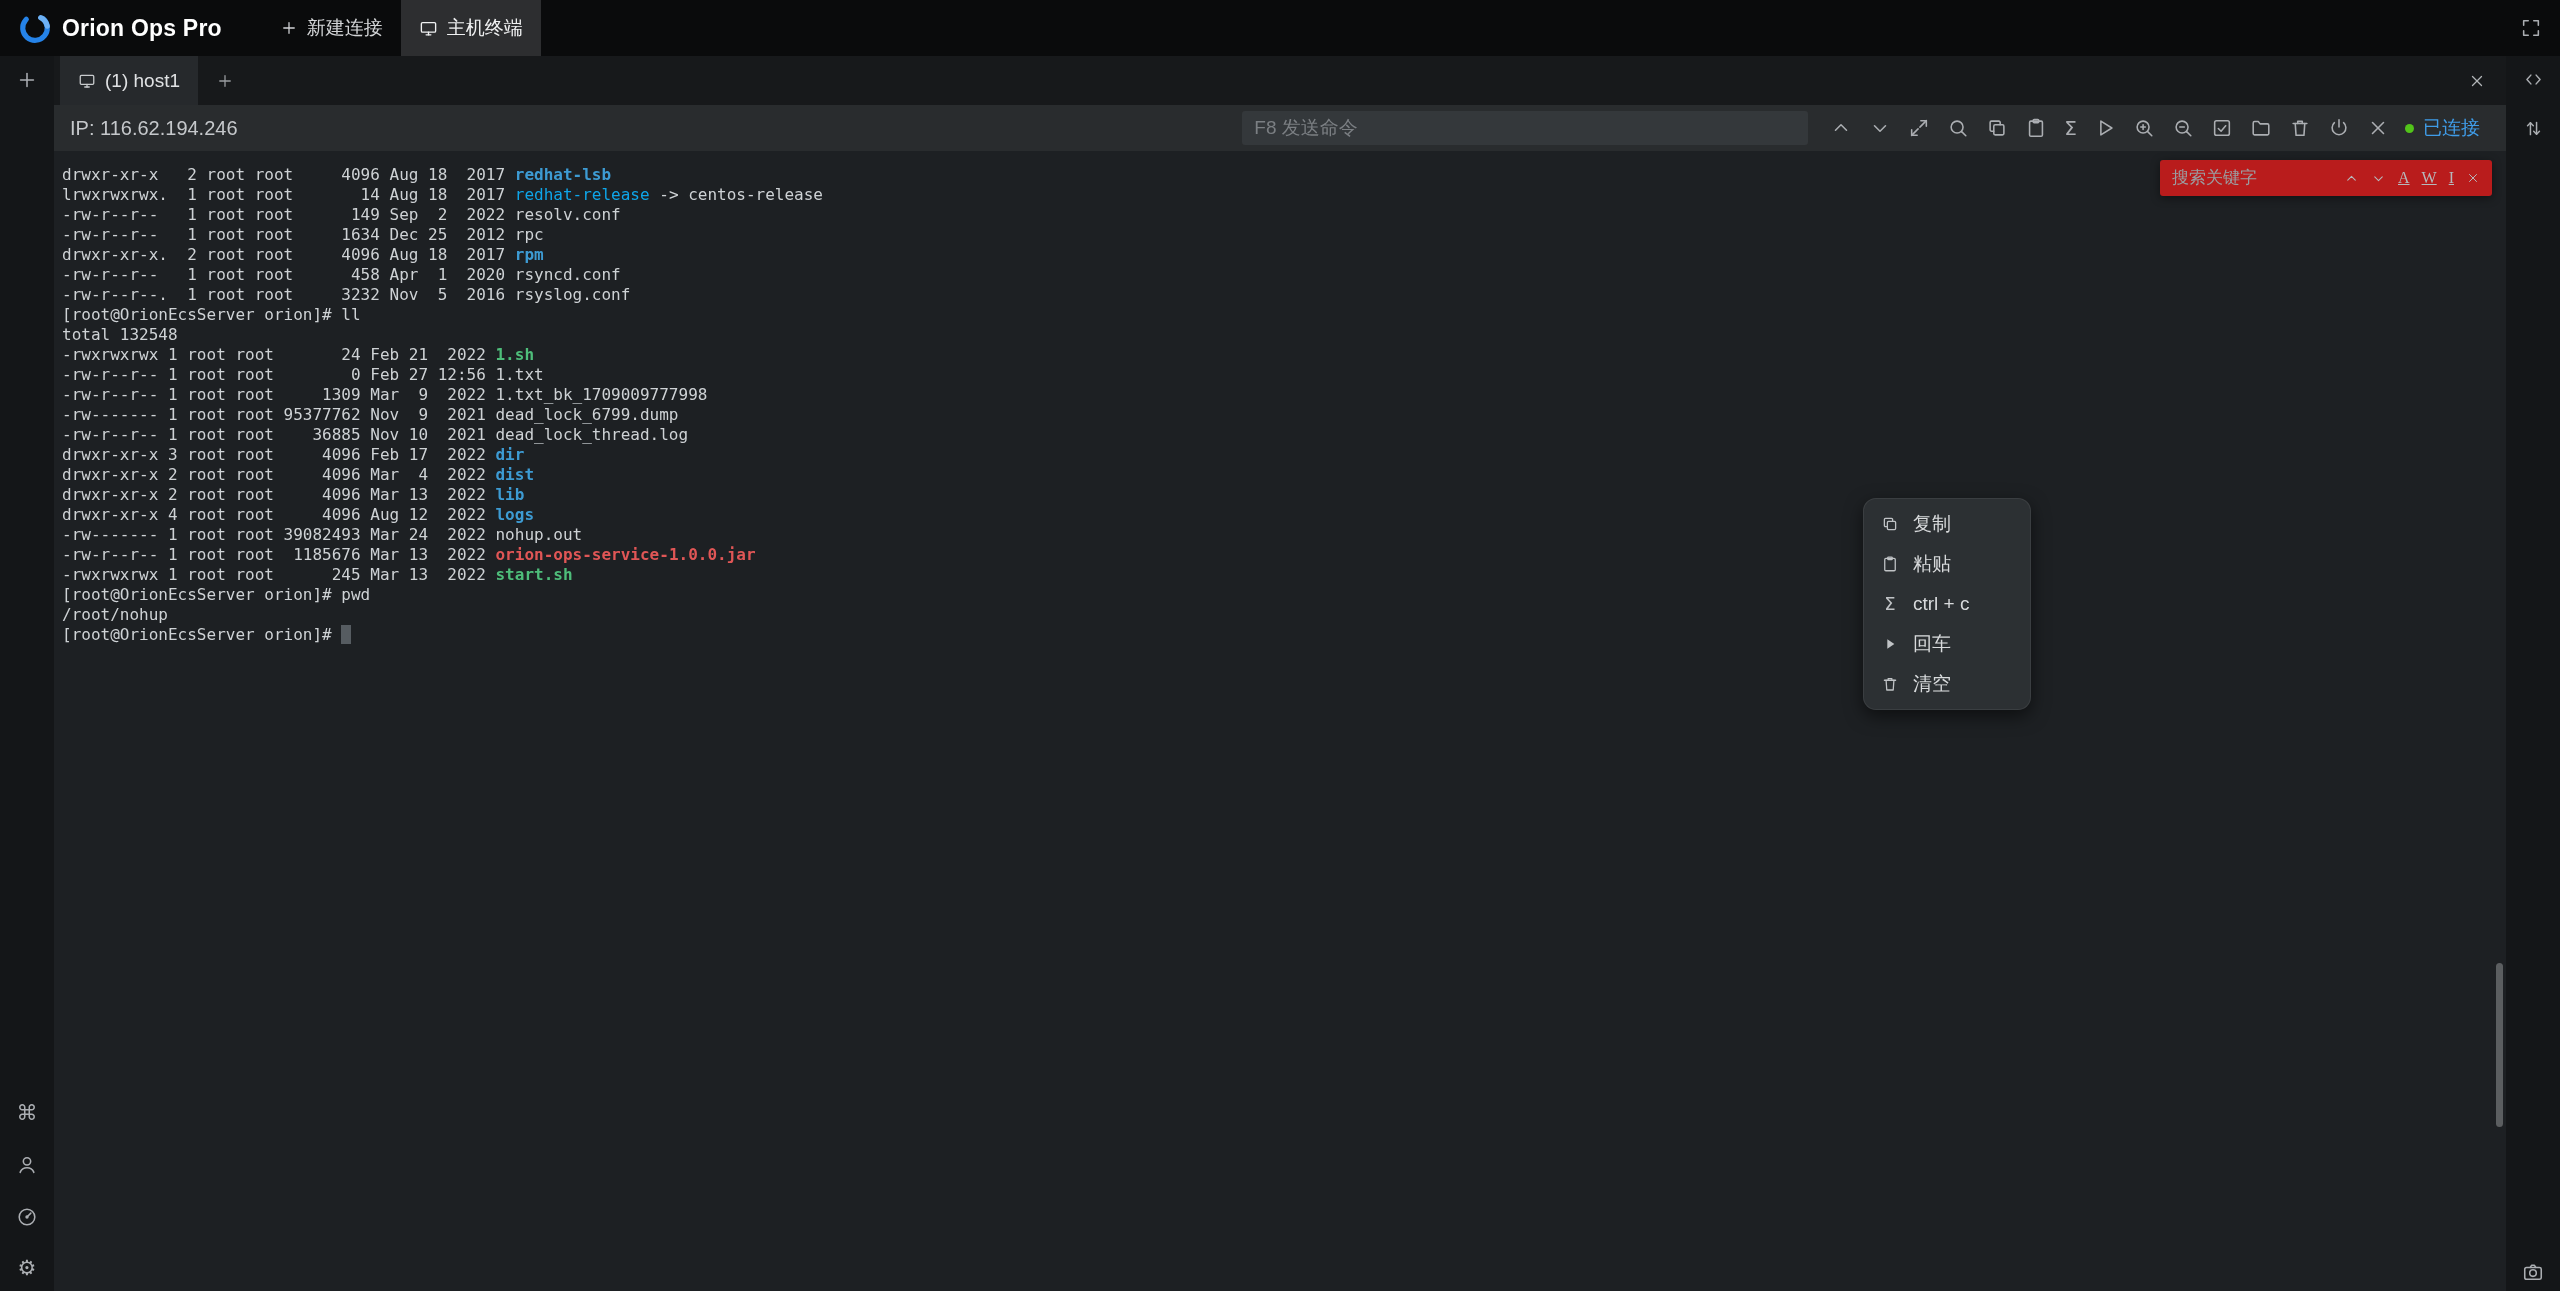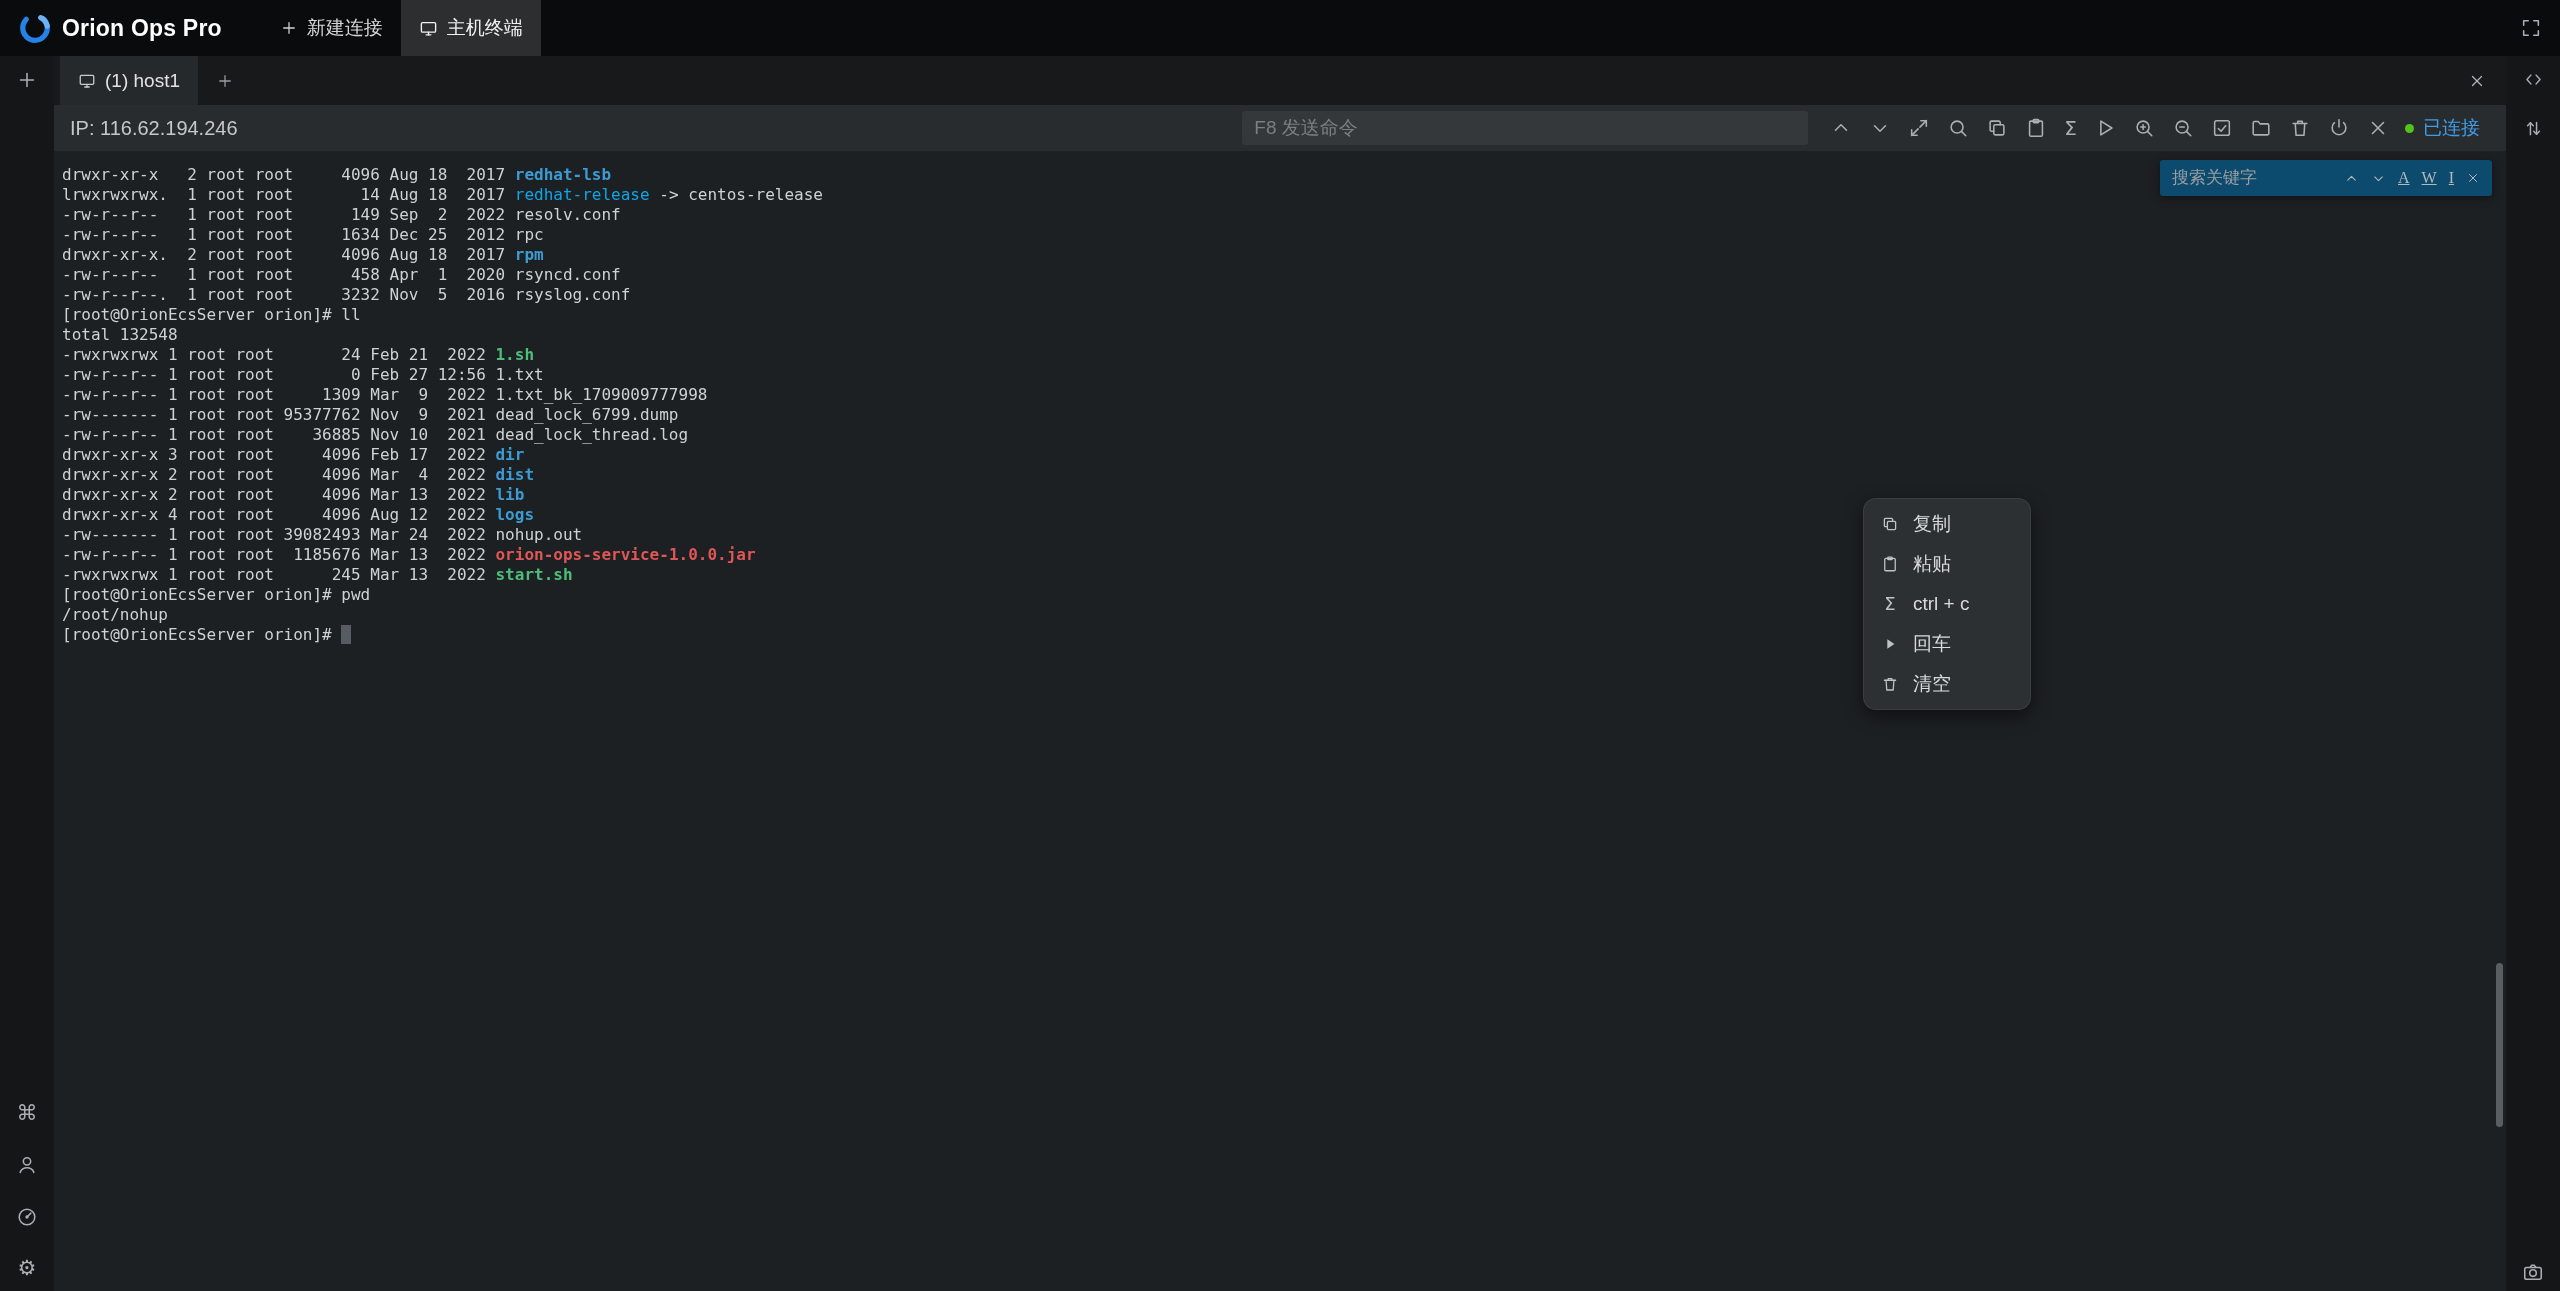--- a/index.html
+++ b/index.html
@@ -62,21 +62,21 @@
               font-size:16px; line-height:20px; color:#ced2d5; }
   .term-line { white-space:pre; }
   .seg-dir     { color:#3d9bd3; font-weight:bold; }
   .seg-link    { color:#0ea5e9; font-weight:normal; }
   .seg-exec    { color:#4ebd7a; font-weight:bold; }
   .seg-archive { color:#e05656; font-weight:bold; }
   .seg-cursor  { background:#565c61; color:transparent; }
 
   
   .search-widget { position:absolute; top:9px; right:14px; width:332px; height:36px;
-                   background:#0c4a6e; border-radius:3px; display:flex; align-items:center;
+                   background:#b91c1c; border-radius:3px; display:flex; align-items:center;
                    gap:12px; padding:0 12px; box-shadow:0 2px 10px rgba(0,0,0,.45);
                    font-family:"Liberation Sans",sans-serif; }
   .search-input { flex:1; min-width:0; background:transparent; border:none; outline:none;
                   color:#d2d5d8; font-size:17px; font-family:"Liberation Sans",sans-serif; }
   .search-input::placeholder { color:#9b9fa2; color:#9b9ea2; }
   .search-widget .icon-btn { color:#b6b9bc; }
   .letter-btn { font-size:16px; color:#c4c7ca; text-decoration:underline;
                 font-family:"Liberation Serif",serif; }
 
   

